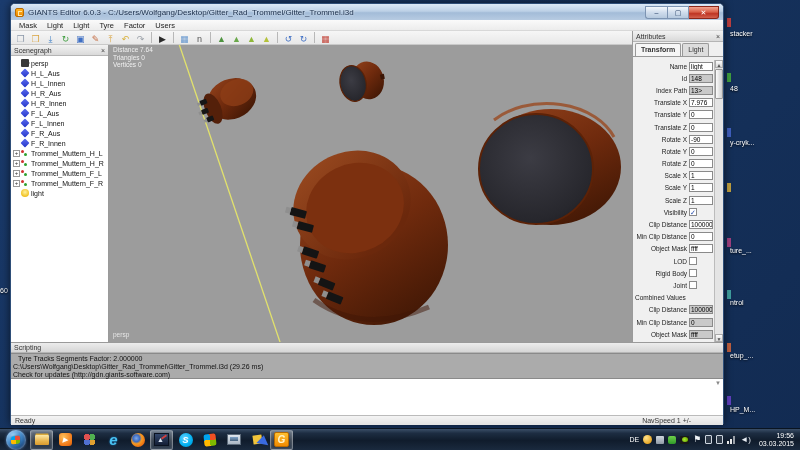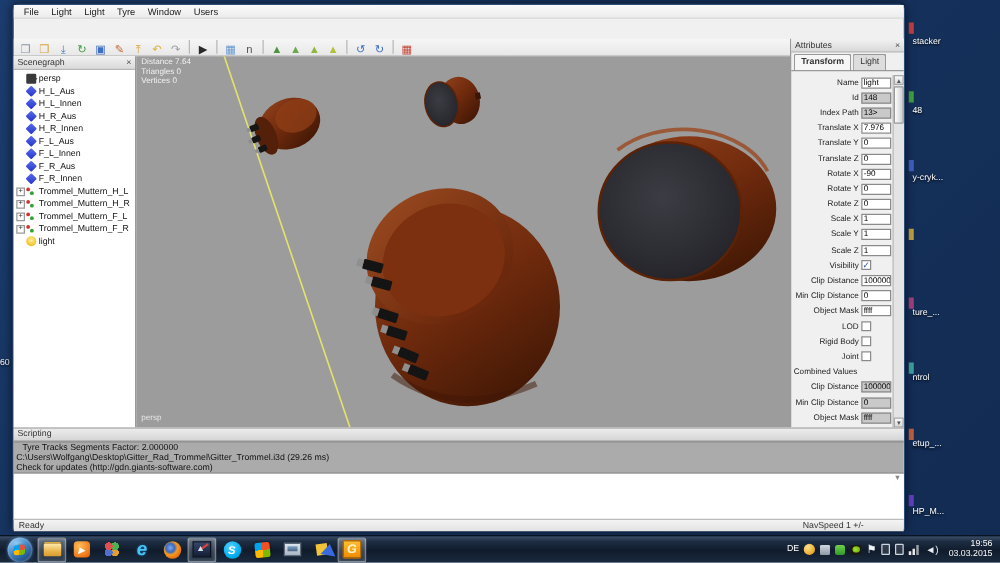--- a/index.html
+++ b/index.html
@@ -174,26 +174,35 @@
       <div class="sliver" style="top: 128px; background: rgb(64, 96, 192);"></div>
       <div class="sliver" style="top: 183px; background: rgb(192, 160, 64);"></div>
       <div class="sliver" style="top: 238px; background: rgb(160, 64, 128);"></div>
       <div class="sliver" style="top: 290px; background: rgb(64, 160, 160);"></div>
       <div class="sliver" style="top: 343px; background: rgb(192, 96, 64);"></div>
       <div class="sliver" style="top: 396px; background: rgb(96, 64, 192);"></div>
     </div>
 </div>
 
 <div class="window">
+  <div class="titlebar">
+    <div class="win-icon"></div>
+    <div class="title-text">GIANTS Editor 6.0.3 - C:/Users/Wolfgang/Desktop/Gitter_Rad_Trommel/Gitter_Trommel.i3d</div>
+    <div class="winbtns">
+      <div class="winbtn min">–</div>
+      <div class="winbtn max">▢</div>
+      <div class="winbtn close">✕</div>
+    </div>
+  </div>
   <div class="menubar" id="menubar">
-      <span class="menu-item">File</span>
+      <span class="menu-item">Mask</span>
       <span class="menu-item">Light</span>
       <span class="menu-item">Light</span>
       <span class="menu-item">Tyre</span>
-      <span class="menu-item">Window</span>
+      <span class="menu-item">Factor</span>
       <span class="menu-item">Users</span>
     </div>
 
   <div class="content-row">
     <div class="left-col">
       <div class="toolbar" id="toolbar">
           <span class="tb-icon" style="color: rgb(138, 151, 168);">❐</span>
           <span class="tb-icon" style="color: rgb(217, 164, 65);">❒</span>
           <span class="tb-icon" style="color: rgb(63, 127, 196);">⤓</span>
           <span class="tb-icon" style="color: rgb(63, 158, 63);">↻</span>

